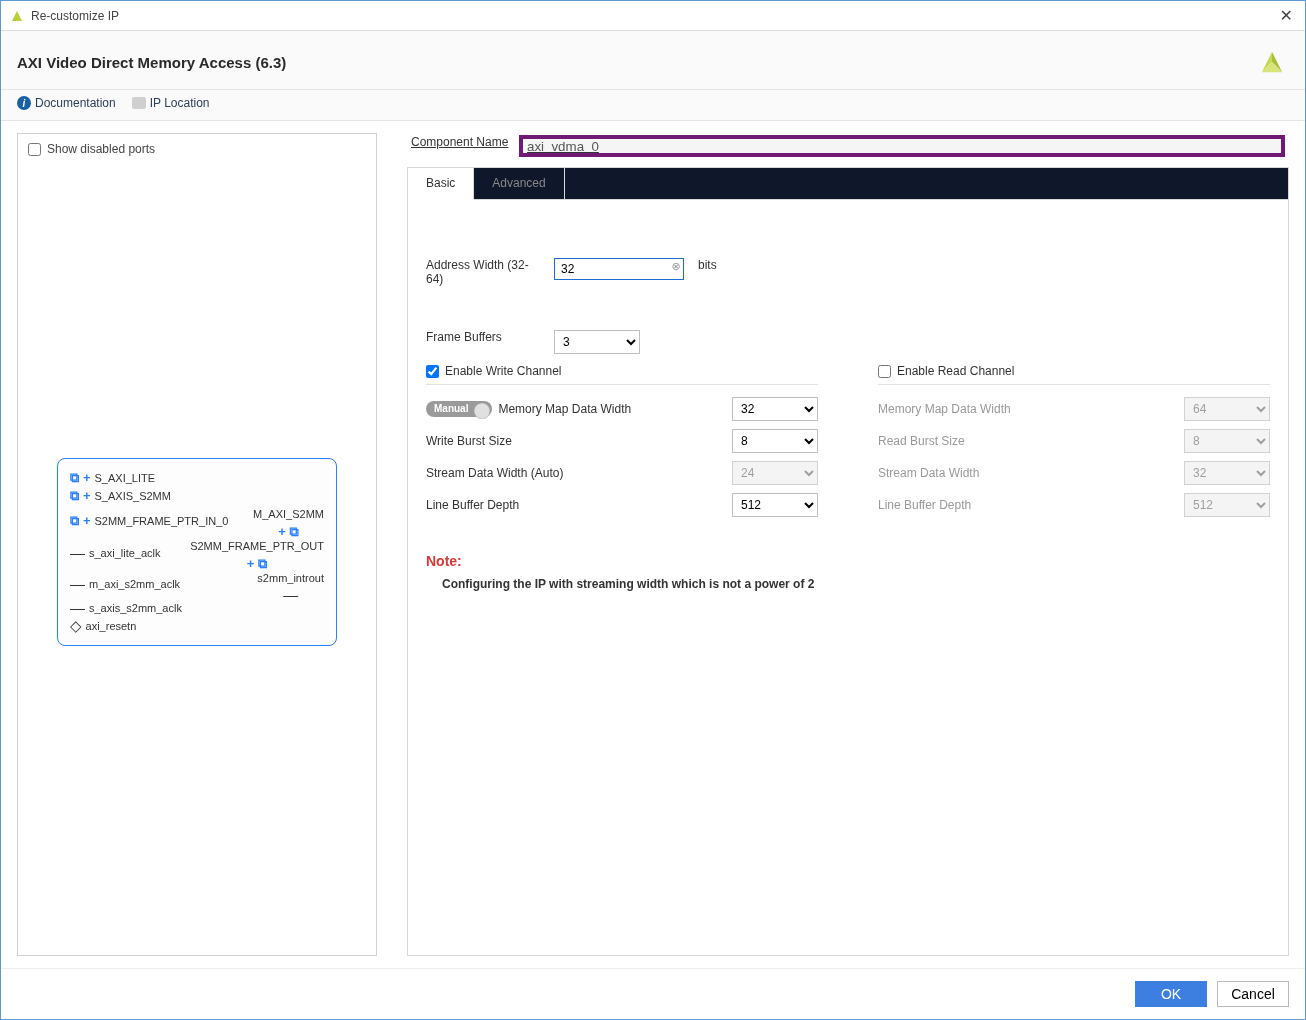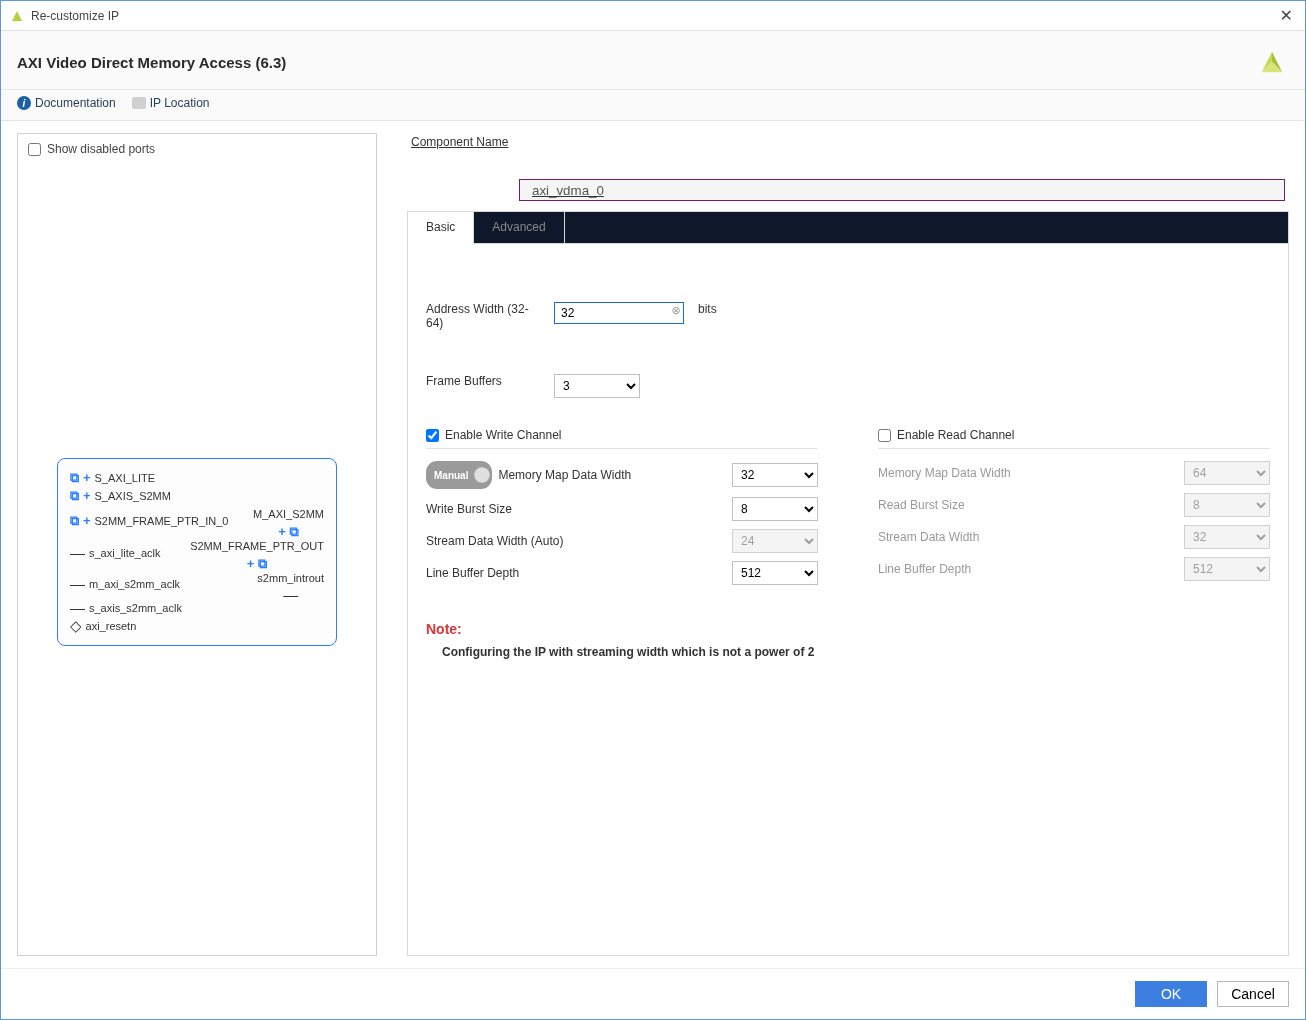--- a/index.html
+++ b/index.html
@@ -88,25 +88,24 @@
     flex: 1;
     display: flex;
     flex-direction: column;
     min-width: 0;
   }
   .comp-name-row { display: flex; gap: 8px; padding: 2px 4px 10px 4px; text-decoration: underline; }
   .comp-name-row label { width: 100px; }
   .comp-name-row input {
     flex: 1;
     height: 22px;
-    border: 1px solid #701a75;
+    border: 4px solid #701a75;
     background: #f5f5f5;
-    padding: 0 12px;
+    padding: 0 4px;
     color: #555;
-    margin-top: 44px;
   }
   .config-panel {
     flex: 1;
     border: 1px solid #d8d8d8;
     background: #fff;
     display: flex;
     flex-direction: column;
   }
   .tabs {
     display: flex;
@@ -153,30 +152,30 @@
     padding: 0 4px;
     font-size: 12px;
     min-width: 86px;
   }
   select.combo.disabled {
     background: #f0f0f0;
     color: #777;
   }
   .channels { display: flex; gap: 60px; margin-top: 8px; }
   .channel { flex: 1; }
-  .channel-head { display: flex; align-items: center; gap: 6px; padding-bottom: 6px; border-bottom: 1px solid #e2e2e2; margin-bottom: 12px; color: #333; margin-top: 20px; }
+  .channel-head { display: flex; align-items: center; gap: 6px; padding-bottom: 6px; border-bottom: 1px solid #e2e2e2; margin-bottom: 12px; color: #333; }
   .channel-head input { margin: 0; }
   .cfg-grid { display: grid; grid-template-columns: 1fr auto; row-gap: 8px; column-gap: 10px; align-items: center; }
   .cfg-grid label { white-space: nowrap; }
   .toggle {
     display: inline-flex;
-    align-items: center;
+    align-items: flex-start;
     background: #9a9a9a;
     border-radius: 11px;
-    height: 28px;
+    height: 16px;
     padding: 2px;
     cursor: pointer;
     margin-right: 6px;
   }
   .toggle .txt { color: #fff; font-size: 10px; padding: 0 6px; font-weight: bold; }
   .toggle .knob { width: 16px; height: 16px; background: #e0e0e0; border-radius: 50%; box-shadow: inset 0 0 1px #777; }
   .note { margin-top: 36px; }
   .note-title { color: #d93636; font-weight: bold; font-size: 14px; margin-bottom: 6px; }
   .note-text { color: #333; font-weight: bold; font-size: 12px; line-height: 1.6; padding-left: 16px; }
   .disabled-text { color: #999; }

